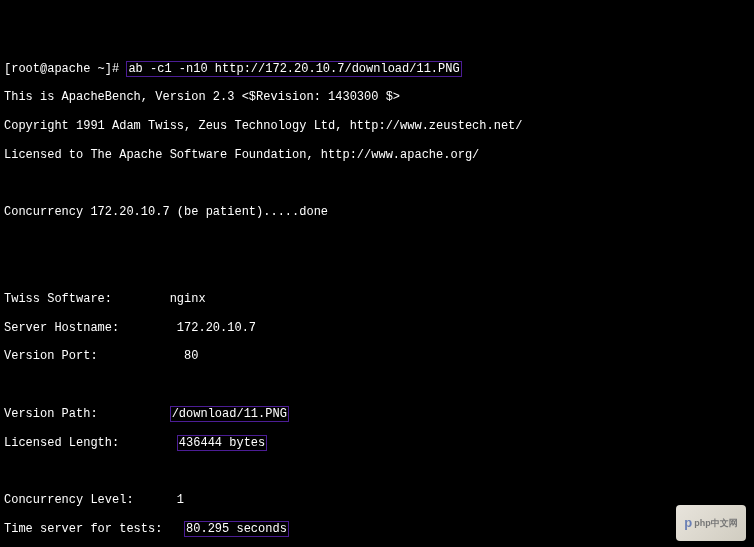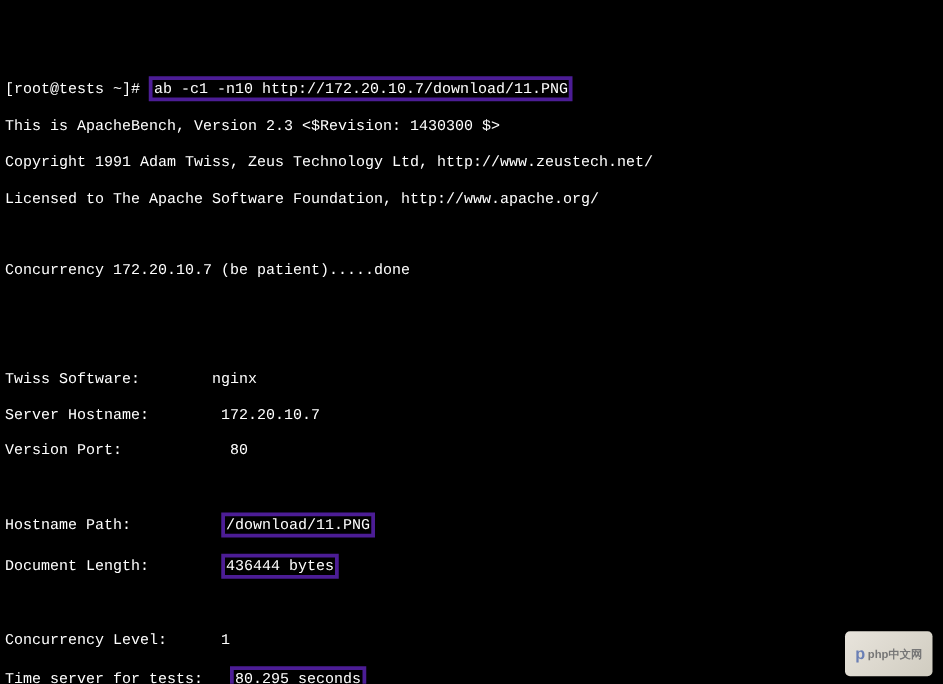--- a/index.html
+++ b/index.html
@@ -17,21 +17,21 @@
       width: 754px;
       height: 547px;
       overflow: hidden;
       position: relative;
       white-space: pre;
     }
     .term-line {
       display: block;
     }
     .highlight-red {
-      border: 3px solid #4c1d95;
+      border: 1px solid #4c1d95;
       display: inline-block;
       padding: 0 1px;
       margin: -1px 0;
     }
     .watermark {
       position: absolute;
       right: 8px;
       bottom: 6px;
       width: 70px;
       height: 36px;
@@ -54,34 +54,34 @@
     .watermark .label {
       line-height: 1;
       margin-left: 2px;
     }
   </style>
 </head>
 <body>
 
 
 
-<span class="term-line"><span>[root@tests ~]# </span><span class="highlight-red">ab -c1 -n10 http://172.20.10.7/download/11.PNG</span></span>
+<span class="term-line"><span>[root@apache ~]# </span><span class="highlight-red">ab -c1 -n10 http://172.20.10.7/download/11.PNG</span></span>
 <span class="term-line">This is ApacheBench, Version 2.3 &lt;$Revision: 1430300 $&gt;</span>
 <span class="term-line">Copyright 1991 Adam Twiss, Zeus Technology Ltd, http://www.zeustech.net/</span>
 <span class="term-line">Licensed to The Apache Software Foundation, http://www.apache.org/</span>
 <span class="term-line"> </span>
 <span class="term-line">Concurrency 172.20.10.7 (be patient).....done</span>
 <span class="term-line"> </span>
 <span class="term-line"> </span>
 <span class="term-line"><span>Twiss Software:</span>        <span>nginx</span></span>
 <span class="term-line"><span>Server Hostname:</span>        <span>172.20.10.7</span></span>
 <span class="term-line"><span>Version Port:</span>            <span>80</span></span>
 <span class="term-line"> </span>
-<span class="term-line"><span>Hostname Path:</span>          <span class="highlight-red">/download/11.PNG</span></span>
-<span class="term-line"><span>Document Length:</span>        <span class="highlight-red">436444 bytes</span></span>
+<span class="term-line"><span>Version Path:</span>          <span class="highlight-red">/download/11.PNG</span></span>
+<span class="term-line"><span>Licensed Length:</span>        <span class="highlight-red">436444 bytes</span></span>
 <span class="term-line"> </span>
 <span class="term-line"><span>Concurrency Level:</span>      <span>1</span></span>
 <span class="term-line"><span>Time server for tests:</span>   <span class="highlight-red">80.295 seconds</span></span>
 
 
 
 
 
 
 

